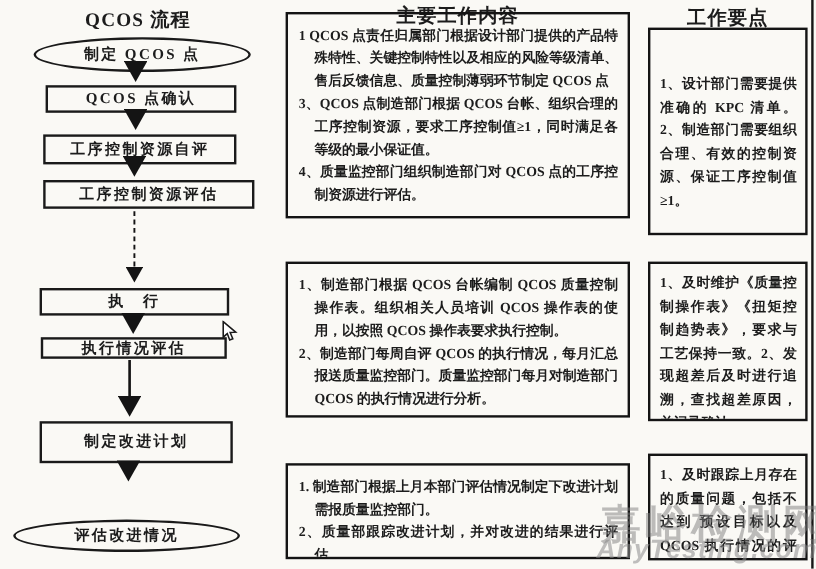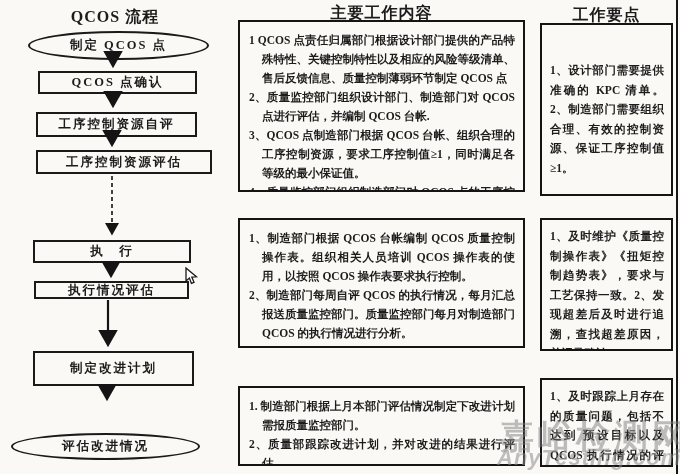--- a/index.html
+++ b/index.html
@@ -89,23 +89,22 @@
   <line x1="113" y1="95" x2="113" y2="105" stroke="#141414" stroke-width="2.2" marker-end="url(#ah)"></line>
   <line x1="112" y1="138" x2="112" y2="144" stroke="#141414" stroke-width="2.2" marker-end="url(#ah)"></line>
   <line x1="112" y1="176" x2="112" y2="233" stroke="#141414" stroke-width="1.6" stroke-dasharray="4 3" marker-end="url(#ah)"></line>
   <line x1="111" y1="264" x2="111" y2="275" stroke="#141414" stroke-width="2.2" marker-end="url(#ah)"></line>
   <line x1="108" y1="300" x2="108" y2="344" stroke="#141414" stroke-width="2.2" marker-end="url(#ah)"></line>
   <line x1="107" y1="388" x2="107" y2="398" stroke="#141414" stroke-width="2.2" marker-end="url(#ah)"></line>
 </svg>
 
 <div class="abs col-title" style="left:238px;top:3px;width:287px;">主要工作内容</div>
 
-<div class="abs tbox" style="left:238px;top:20px;width:287px;height:172px;">
+<div class="abs tbox" style="left:238px;top:10px;width:287px;height:172px;">
   <p>1 QCOS 点责任归属部门根据设计部门提供的产品特殊特性、关键控制特性以及相应的风险等级清单、售后反馈信息、质量控制薄弱环节制定 QCOS 点</p>
-  <p>2、质量监控部门组织设计部门、制造部门对 QCOS 点进行评估，并编制 QCOS 台帐.</p>
   <p>3、QCOS 点制造部门根据 QCOS 台帐、组织合理的工序控制资源，要求工序控制值≥1，同时满足各等级的最小保证值。</p>
   <p>4、质量监控部门组织制造部门对 QCOS 点的工序控制资源进行评估。</p>
 </div>
 
 <div class="abs tbox" style="left:238px;top:218px;width:287px;height:130px;">
   <p>1、制造部门根据 QCOS 台帐编制 QCOS 质量控制操作表。组织相关人员培训 QCOS 操作表的使用，以按照 QCOS 操作表要求执行控制。</p>
   <p>2、制造部门每周自评 QCOS 的执行情况，每月汇总报送质量监控部门。质量监控部门每月对制造部门 QCOS 的执行情况进行分析。</p>
 </div>
 
 <div class="abs tbox" style="left:238px;top:386px;width:287px;height:80px;">

